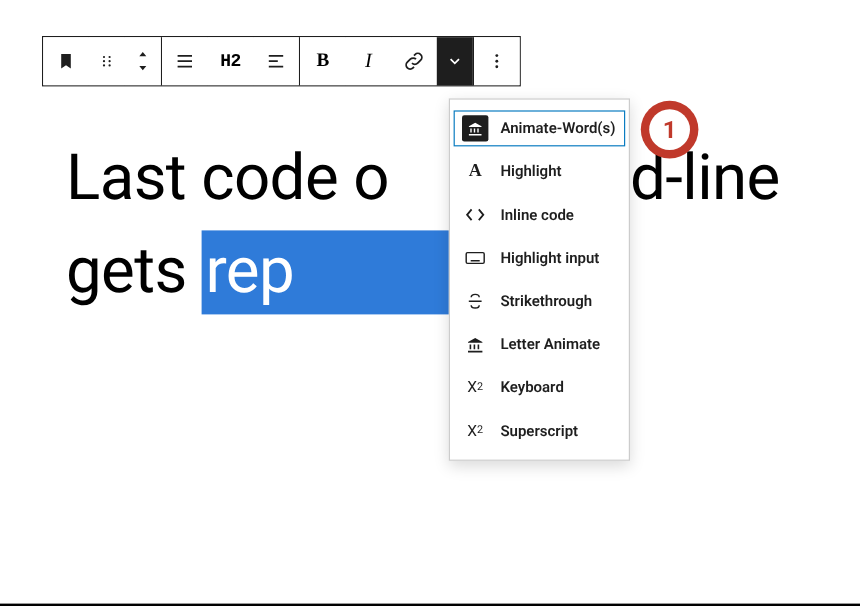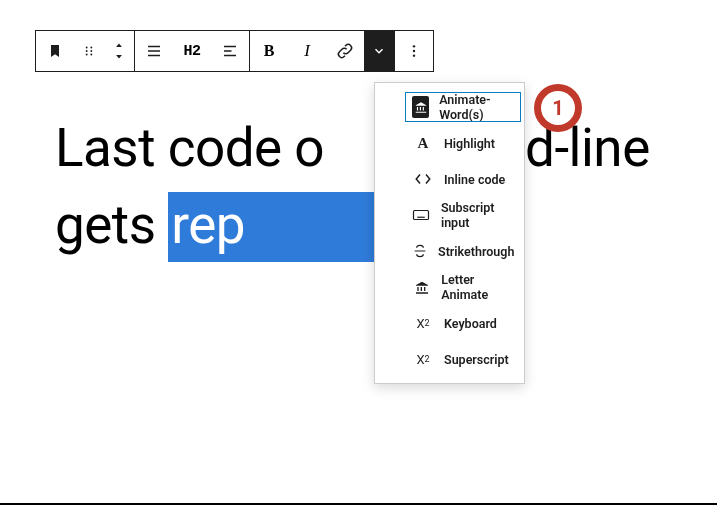--- a/index.html
+++ b/index.html
@@ -77,21 +77,20 @@
   }
   .menu-item {
     display: flex;
     align-items: center;
     height: 36px;
     padding: 0 10px;
     cursor: pointer;
     font-size: 12.5px;
     font-weight: 600;
     color: #1e1e1e;
-    margin-left: 27px;
   }
   .menu-item.selected {
     outline: 1.5px solid #0a7cc1;
     outline-offset: -4px;
     border-radius: 2px;
   }
   .menu-item .mi-icon {
     width: 22px;
     height: 22px;
     display: flex;
@@ -223,21 +222,21 @@
     </span>
     <span>Inline code</span>
   </div>
   <div class="menu-item">
     <span class="mi-icon">
       <svg width="18" height="14" viewBox="0 0 24 16">
           <rect x="2" y="2" width="20" height="12" rx="1.5" stroke="#1e1e1e" stroke-width="1.6" fill="none"></rect>
           <path d="M7 11h10" stroke="#1e1e1e" stroke-width="1.6"></path>
         </svg>
     </span>
-    <span>Subscript input</span>
+    <span>Highlight input</span>
   </div>
   <div class="menu-item">
     <span class="mi-icon">
       <svg width="16" height="16" viewBox="0 0 24 24">
           <path d="M7 7c0-2 2-3.5 5-3.5s5 1.5 5 3.5M7 17c0 2 2 3.5 5 3.5s5-1.5 5-3.5M4 12h16" stroke="#1e1e1e" stroke-width="1.8" fill="none"></path>
         </svg>
     </span>
     <span>Strikethrough</span>
   </div>
   <div class="menu-item">

